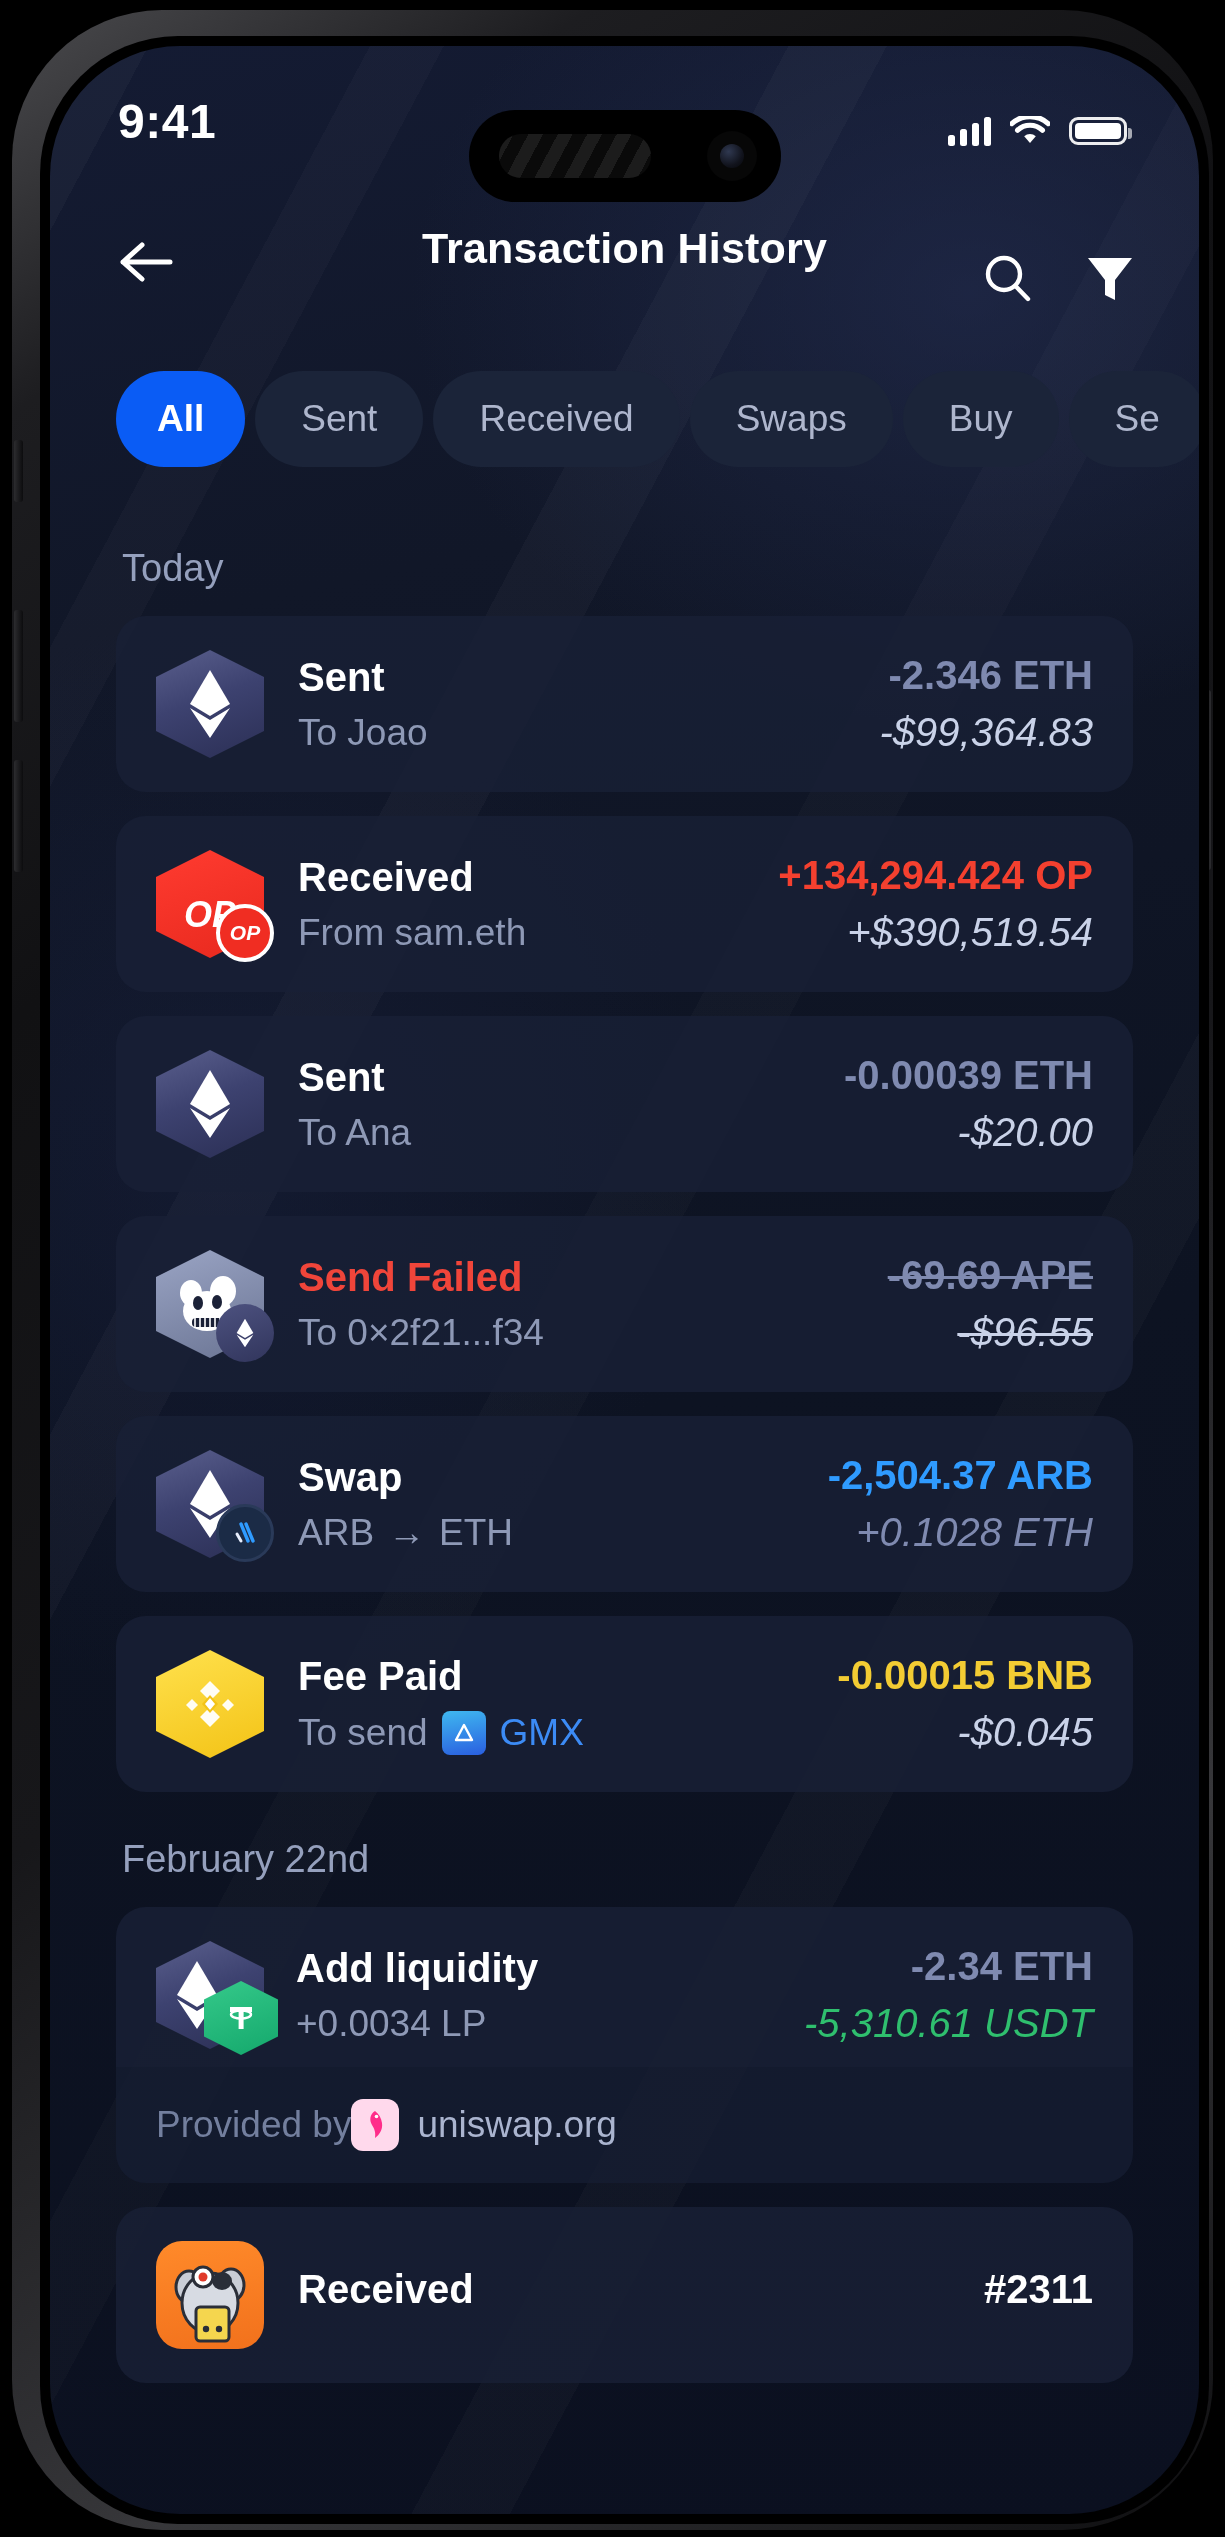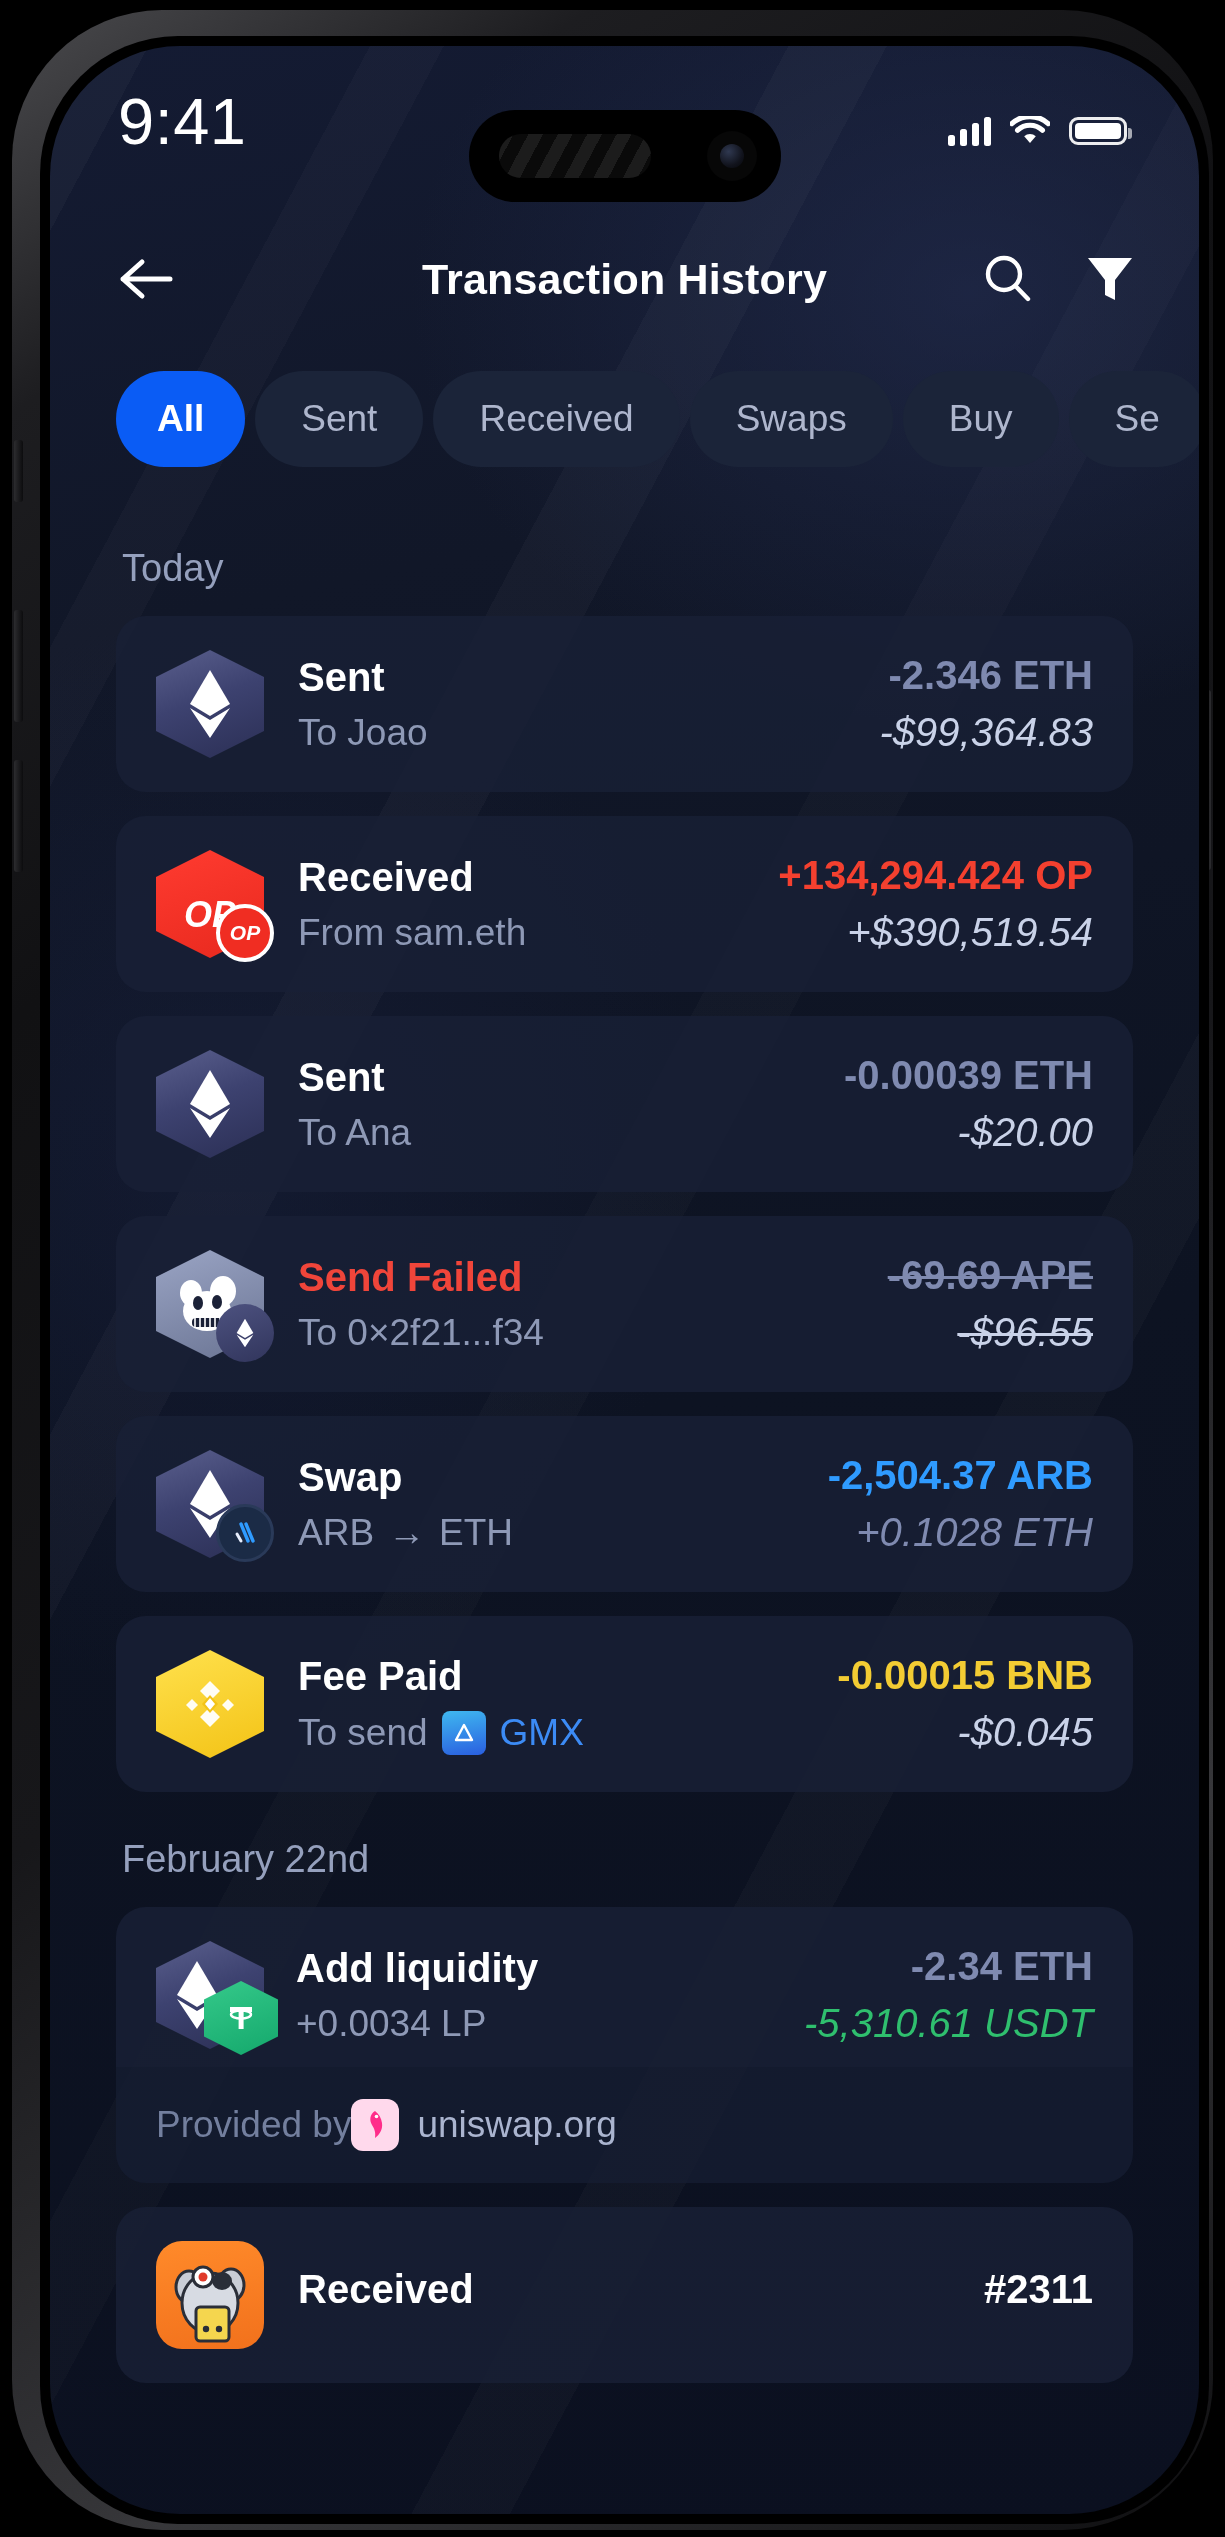--- a/index.html
+++ b/index.html
@@ -52,21 +52,21 @@
                                rgba(255,255,255,0.024) 68% 72%, rgba(0,0,0,0) 72% 100%);
     pointer-events:none;
   }
 
   
   #status-bar {
     position:absolute; left:0; top:0; width:100%; height:150px;
     display:flex; align-items:center; justify-content:space-between;
     padding:0 72px 0 68px; z-index:6;
   }
-  #status-time { color:#fff; font-size:65px; font-weight:400; letter-spacing:0.5px; }
+  #status-time { color:#fff; font-size:48px; font-weight:700; letter-spacing:0.5px; }
   #status-icons { display:flex; align-items:center; gap:19px; margin-top:20px; }
   #signal-icon { display:flex; align-items:flex-end; gap:4.5px; height:29px; }
   #signal-icon i { width:7.5px; background:#fff; border-radius:2.5px; display:block; }
   #signal-icon i:nth-child(1){height:11px;} #signal-icon i:nth-child(2){height:17px;}
   #signal-icon i:nth-child(3){height:23px;} #signal-icon i:nth-child(4){height:29px;}
   #battery-icon { width:58px; height:28px; border:3.5px solid rgba(255,255,255,0.92); border-radius:9px; padding:3px; position:relative; }
   #battery-icon::after { content:""; position:absolute; right:-8px; top:8px; width:4.5px; height:11px; background:rgba(255,255,255,0.62); border-radius:0 3px 3px 0; }
   #battery-fill { width:100%; height:100%; background:#fff; border-radius:4px; }
 
   
@@ -77,21 +77,21 @@
   }
   #island-speaker { width:152px; height:44px; border-radius:24px; margin-left:12px;
     background:repeating-linear-gradient(118deg,#1c1c1c 0 13px,#0a0a0a 13px 26px); }
   #island-camera { width:50px; height:50px; border-radius:50%; background:#070707; position:relative; margin-right:6px; }
   #island-camera::after { content:""; position:absolute; left:13px; top:13px; width:24px; height:24px; border-radius:50%;
     background:radial-gradient(circle at 36% 32%,#2f3850 0%,#11131c 62%,#05060a 100%); }
 
   
   #nav-header {
     position:absolute; top:178px; left:0; width:100%; height:110px;
-    display:flex; align-items:center; padding:0 58px; z-index:5;
+    display:flex; padding:0 58px; z-index:5;
   }
   #back-button { width:76px; height:76px; display:flex; align-items:center; justify-content:center; cursor:pointer; }
   #page-title {
     position:absolute; left:0; width:100%; text-align:center;
     color:#fff; font-size:43px; font-weight:700; letter-spacing:0.2px; pointer-events:none;
   }
   #nav-actions { margin-left:auto; display:flex; align-items:center; gap:40px; z-index:2; }
   .nav-icon-btn { width:62px; height:62px; display:flex; align-items:center; justify-content:center; cursor:pointer; }
 
   

